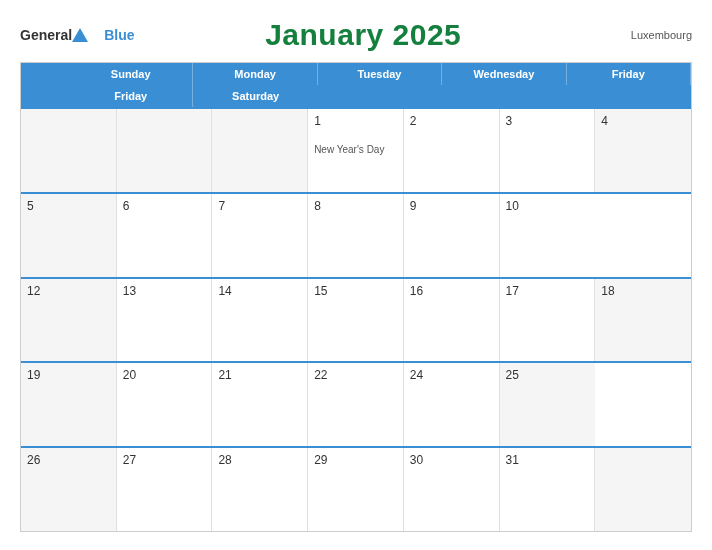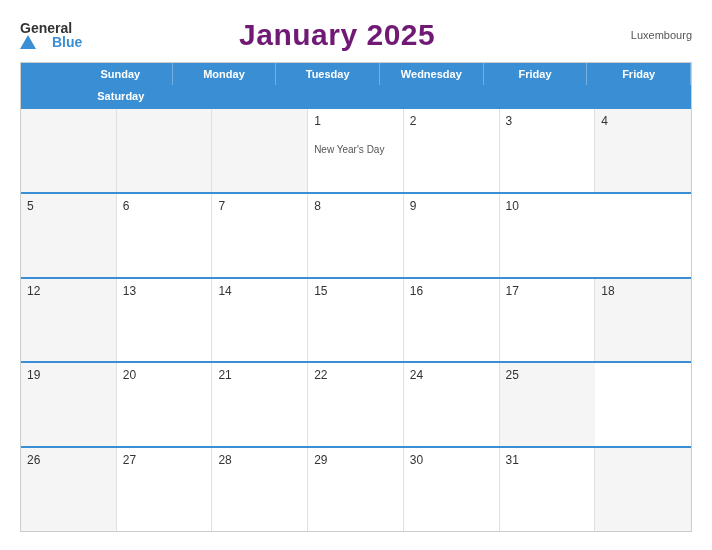--- a/index.html
+++ b/index.html
@@ -18,21 +18,21 @@
       flex-direction: column;
     }
     .header {
       display: flex;
       align-items: center;
       justify-content: space-between;
       margin-bottom: 10px;
     }
     .logo {
       display: flex;
-      flex-direction: column;
+      flex-direction: row;
       align-items: flex-start;
       line-height: 1;
     }
     .logo-general {
       font-size: 14px;
       font-weight: bold;
       color: #333;
       letter-spacing: 0;
     }
     .logo-blue-row {
@@ -48,40 +48,40 @@
       border-bottom: 14px solid #3a8fd4;
     }
     .logo-blue {
       font-size: 14px;
       font-weight: bold;
       color: #3a8fd4;
     }
     .title {
       font-size: 30px;
       font-weight: bold;
-      color: #701a75;
+      color: #15803d;
       letter-spacing: 0.5px;
       text-align: center;
       flex: 1;
     }
     .country {
       font-size: 11px;
       color: #555;
       text-align: right;
       min-width: 100px;
     }
     .calendar {
       flex: 1;
       display: flex;
       flex-direction: column;
       border: 1px solid #ccc;
     }
     .cal-header-row {
       display: grid;
-      grid-template-columns: repeat(6, 1fr);
+      grid-template-columns: repeat(5, 1fr);
       background: #3a8fd4;
       padding-left: 48px;
     }
     .cal-header-cell {
       color: #fff;
       font-size: 11px;
       font-weight: bold;
       text-align: center;
       padding: 5px 4px;
       border-right: 1px solid rgba(255,255,255,0.3);

